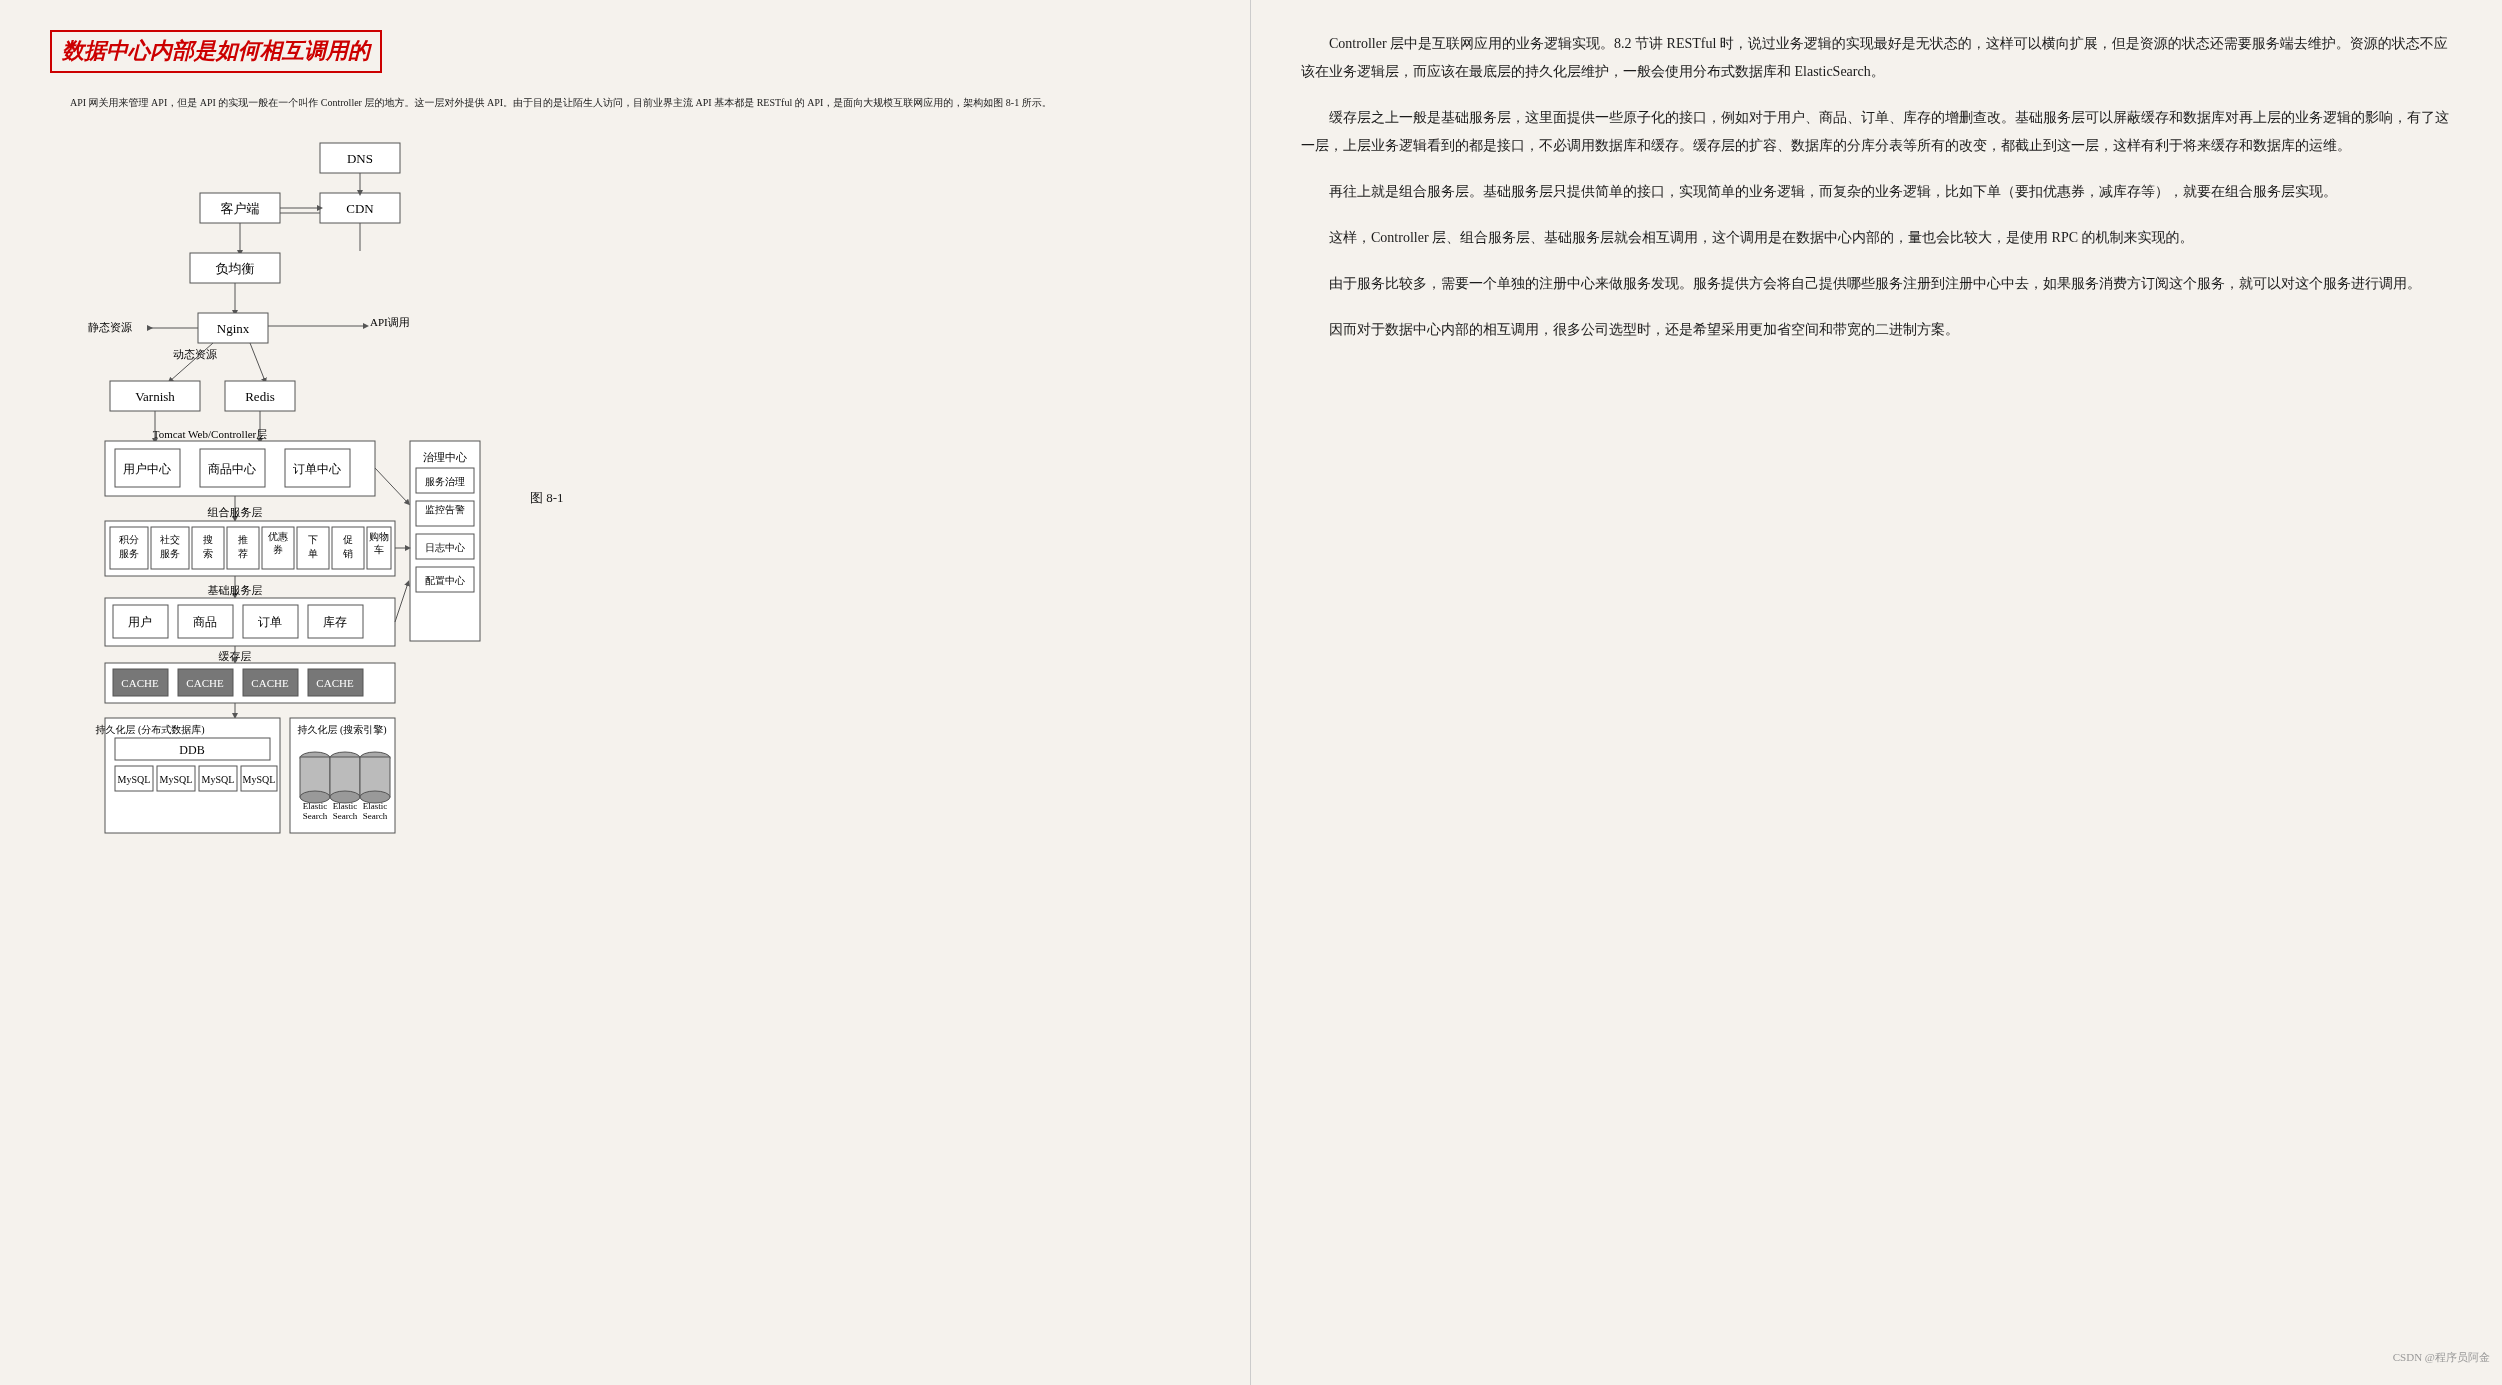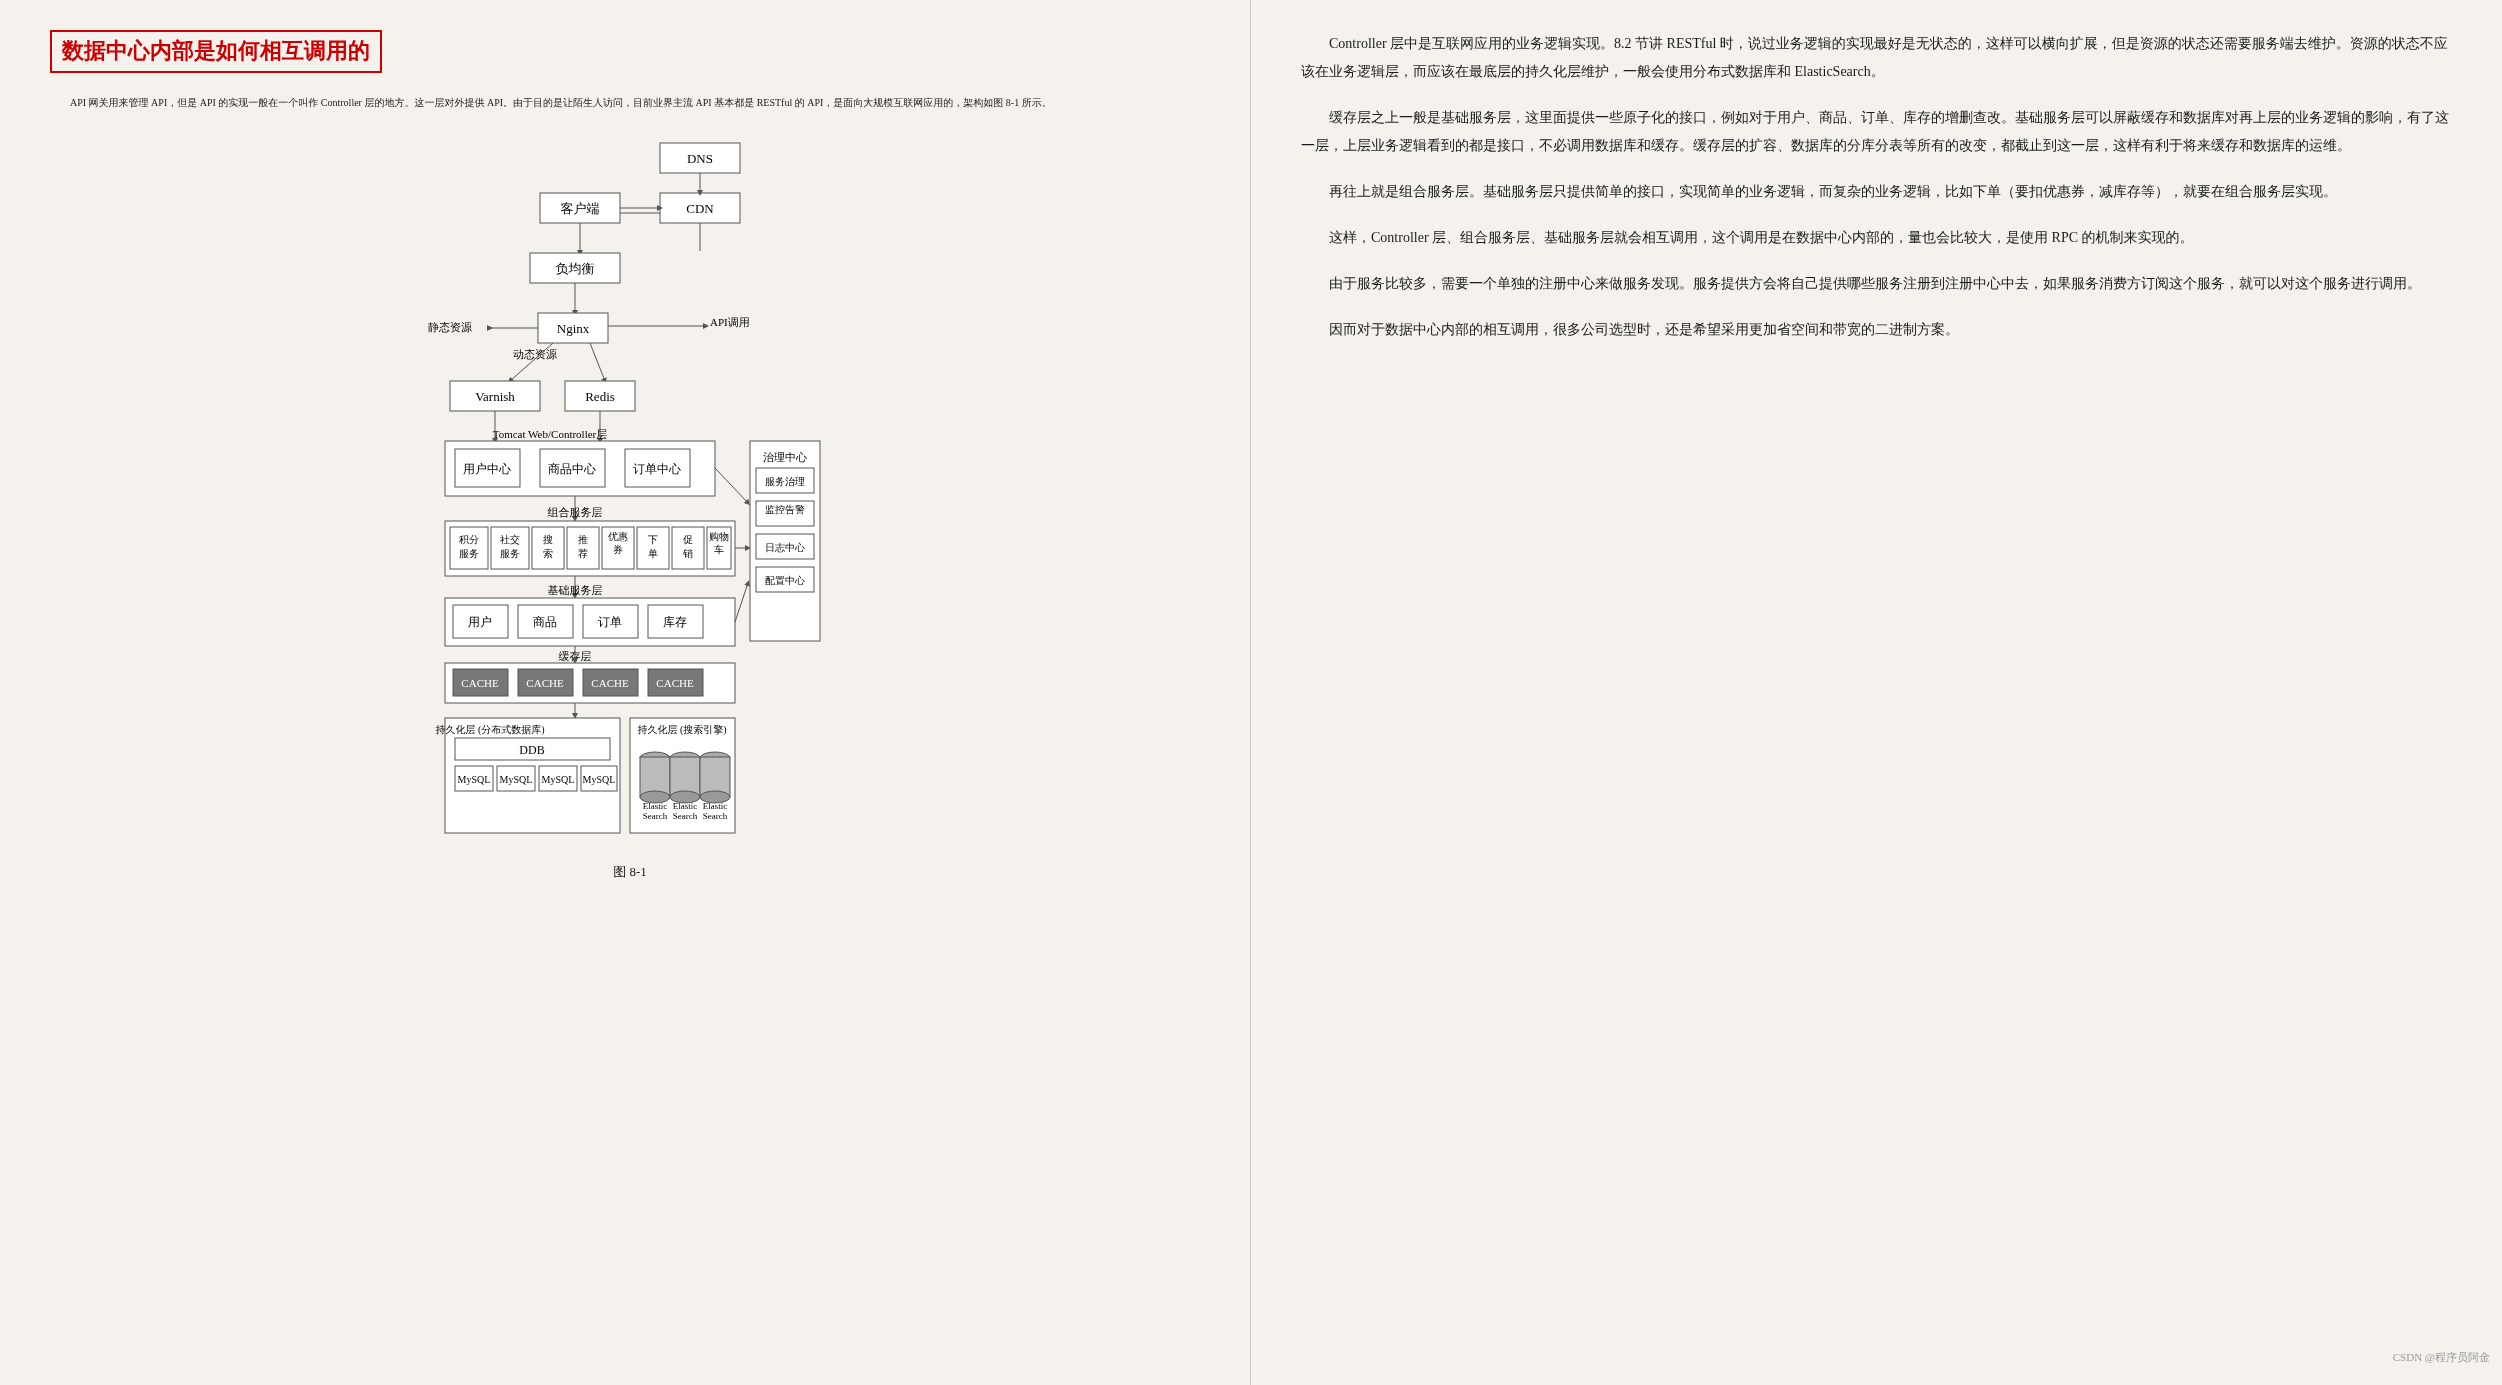--- a/index.html
+++ b/index.html
@@ -28,30 +28,31 @@
     }
     .chapter-title {
       font-size: 22px;
       font-weight: bold;
       color: #c00;
       border: 2px solid #c00;
       display: inline-block;
       padding: 4px 10px;
       margin-bottom: 20px;
       line-height: 1.4;
+      font-style: italic;
     }
     .intro-text {
       font-size: 10px;
       line-height: 2;
       margin-bottom: 16px;
       text-indent: 2em;
     }
     .diagram-container {
       display: flex;
-      flex-direction: column;
+      flex-direction: row;
       align-items: center;
       margin: 20px auto;
       width: 100%;
       position: relative;
     }
     .diagram-label {
       text-align: right;
       margin-top: 10px;
       font-size: 13px;
     }

